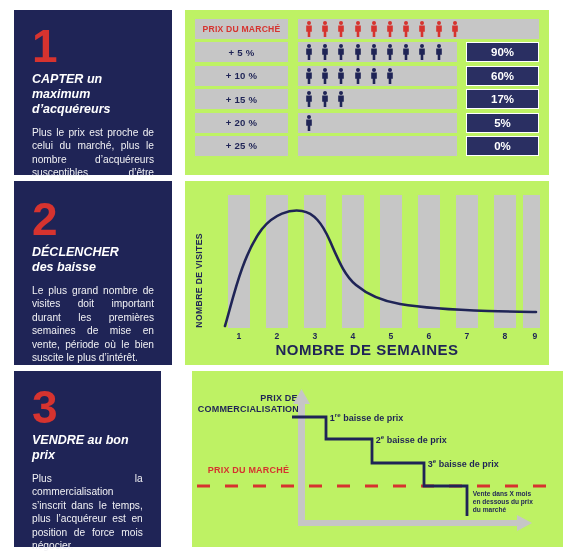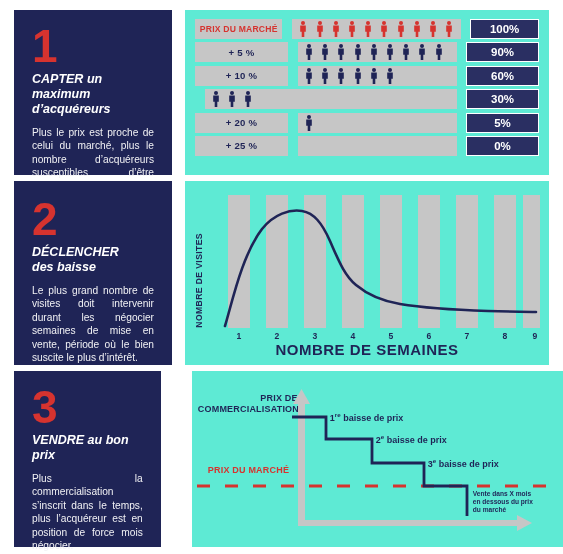--- a/index.html
+++ b/index.html
@@ -18,21 +18,21 @@
   .card1{margin-left:14px;width:158px;}
   .card2{margin-left:14px;width:158px;}
   .card3{margin-left:14px;width:158px;}
   .bignum{font-size:46px;line-height:40px;font-weight:bold;color:#d6332f;
           margin:2px 0 6px 0;letter-spacing:-1px;}
   .card2 .bignum{margin-top:4px;}
   .headline{font-size:12.5px;font-weight:bold;line-height:15px;margin-bottom:9px;font-style:italic;}
   .bodytext{font-size:10.2px;line-height:13.4px;text-align:justify;color:#f1f1f4;}
 
   
-  .panel{background:#5eead4;box-sizing:border-box;position:relative;}
+  .panel{background:#bef264;box-sizing:border-box;position:relative;}
   .panel1{margin-left:13px;width:364px;}
   .panel2{margin-left:13px;width:364px;}
   .panel3{margin-left:31px;width:408px;padding-left:8px;}
 
   
   .picto-wrap{position:absolute;left:10px;top:9px;right:10px;bottom:9px;}
   .picto-row{display:flex;align-items:center;height:20px;margin-bottom:3.4px;}
   .picto-row:last-child{margin-bottom:8px;text-align:center;}
   .plabel{width:93px;height:20px;background:#c6c6c6;display:flex;align-items:center;
           justify-content:center;font-size:9.6px;font-weight:bold;color:#1f2456;
@@ -144,21 +144,20 @@
                   <path d="M1.2 4.6h5.6v6.2H5.3V16H2.7v-5.2H1.2z" fill="#d6332f"></path>
                 </svg>
               </span>
             <span class="person">
                 <svg width="8" height="16" viewBox="0 0 8 16">
                   <circle cx="4" cy="2" r="2" fill="#d6332f"></circle>
                   <path d="M1.2 4.6h5.6v6.2H5.3V16H2.7v-5.2H1.2z" fill="#d6332f"></path>
                 </svg>
               </span>
           </div>
-          <div class="pct">100%</div>
         </div>
 
         <div class="picto-row">
           <div class="plabel">+ 5 %</div>
           <div class="picells">
             <span class="person">
                 <svg width="8" height="16" viewBox="0 0 8 16">
                   <circle cx="4" cy="2" r="2" fill="#1f2456"></circle>
                   <path d="M1.2 4.6h5.6v6.2H5.3V16H2.7v-5.2H1.2z" fill="#1f2456"></path>
                 </svg>
@@ -252,41 +251,42 @@
                 <svg width="8" height="16" viewBox="0 0 8 16">
                   <circle cx="4" cy="2" r="2" fill="#1f2456"></circle>
                   <path d="M1.2 4.6h5.6v6.2H5.3V16H2.7v-5.2H1.2z" fill="#1f2456"></path>
                 </svg>
               </span>
           </div>
           <div class="pct">60%</div>
         </div>
 
         <div class="picto-row">
+          <div class="plabel">+ 15 %</div>
           <div class="picells">
             <span class="person">
                 <svg width="8" height="16" viewBox="0 0 8 16">
                   <circle cx="4" cy="2" r="2" fill="#1f2456"></circle>
                   <path d="M1.2 4.6h5.6v6.2H5.3V16H2.7v-5.2H1.2z" fill="#1f2456"></path>
                 </svg>
               </span>
             <span class="person">
                 <svg width="8" height="16" viewBox="0 0 8 16">
                   <circle cx="4" cy="2" r="2" fill="#1f2456"></circle>
                   <path d="M1.2 4.6h5.6v6.2H5.3V16H2.7v-5.2H1.2z" fill="#1f2456"></path>
                 </svg>
               </span>
             <span class="person">
                 <svg width="8" height="16" viewBox="0 0 8 16">
                   <circle cx="4" cy="2" r="2" fill="#1f2456"></circle>
                   <path d="M1.2 4.6h5.6v6.2H5.3V16H2.7v-5.2H1.2z" fill="#1f2456"></path>
                 </svg>
               </span>
           </div>
-          <div class="pct">30%</div>
+          <div class="pct">17%</div>
         </div>
 
         <div class="picto-row">
           <div class="plabel">+ 20 %</div>
           <div class="picells">
             <span class="person">
                 <svg width="8" height="16" viewBox="0 0 8 16">
                   <circle cx="4" cy="2" r="2" fill="#1f2456"></circle>
                   <path d="M1.2 4.6h5.6v6.2H5.3V16H2.7v-5.2H1.2z" fill="#1f2456"></path>
                 </svg>
@@ -306,21 +306,21 @@
   </div>
 
   <div class="row row2">
 
     <div class="card card2">
       <div class="bignum">2</div>
       <div class="headline">
         <span>DÉCLENCHER</span><br>
         <span>des baisse</span>
       </div>
-      <div class="bodytext">Le plus grand nombre de visites doit intervenir durant les négocier semaines de mise en vente, période où le bien suscite le plus d’intérêt.</div>
+      <div class="bodytext">Le plus grand nombre de visites doit important durant les premières semaines de mise en vente, période où le bien suscite le plus d’intérêt.</div>
     </div>
 
     <div class="panel panel2">
       <div class="ylab">NOMBRE DE VISITES</div>
 
       <div class="plotarea">
         <svg width="322" height="135" viewBox="0 0 322 135">
           <g>
             <rect x="10" y="2" width="22" height="133" fill="#c6c6c6"></rect>
             <rect x="48" y="2" width="22" height="133" fill="#c6c6c6"></rect>

